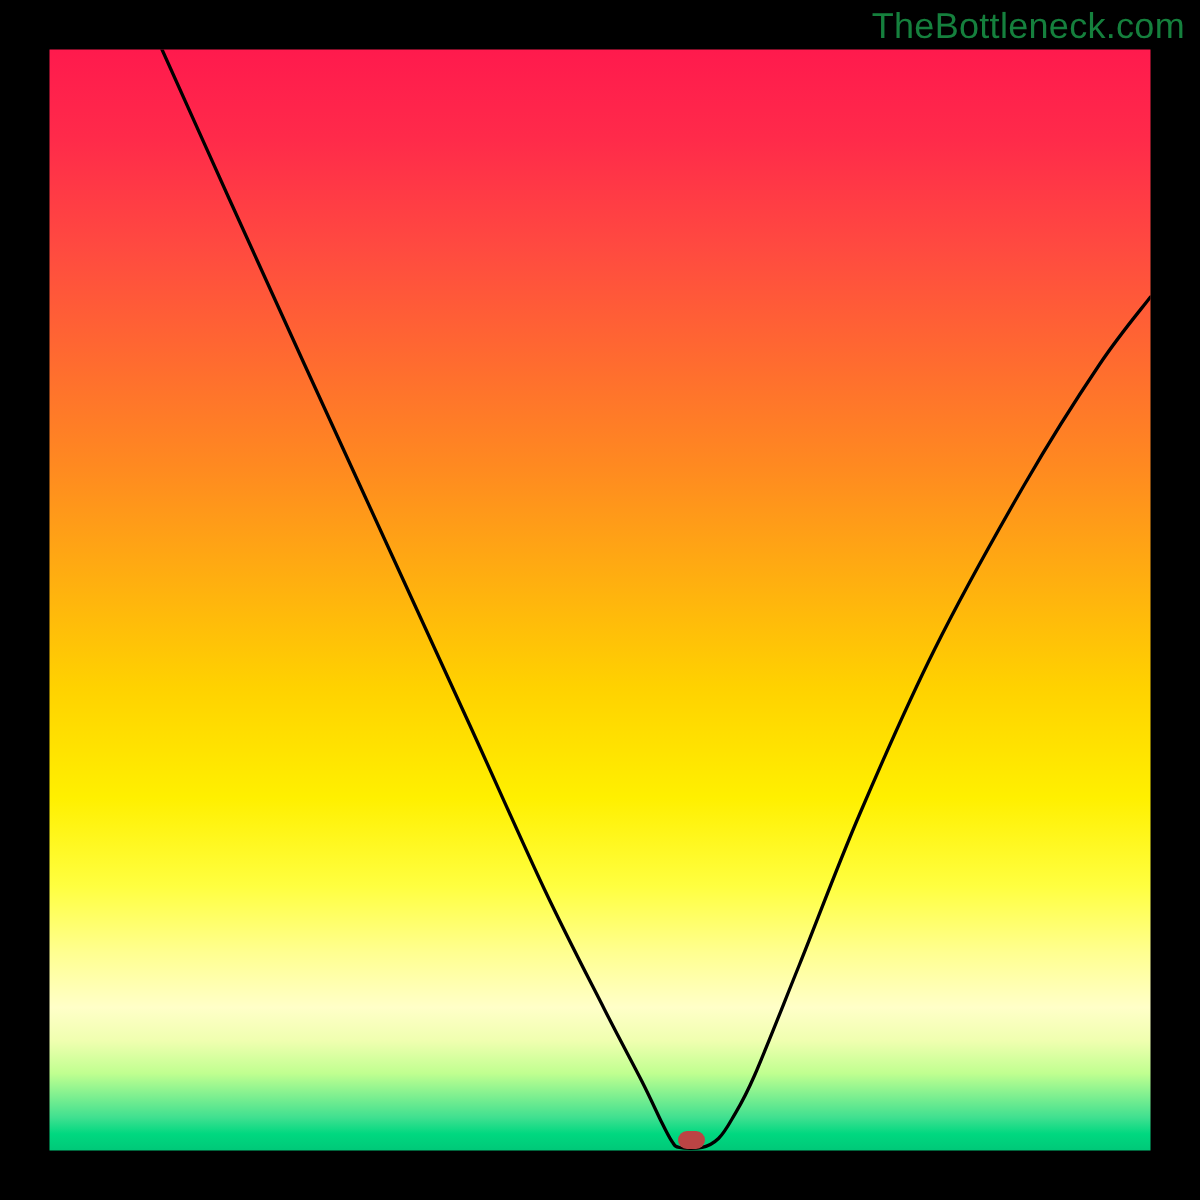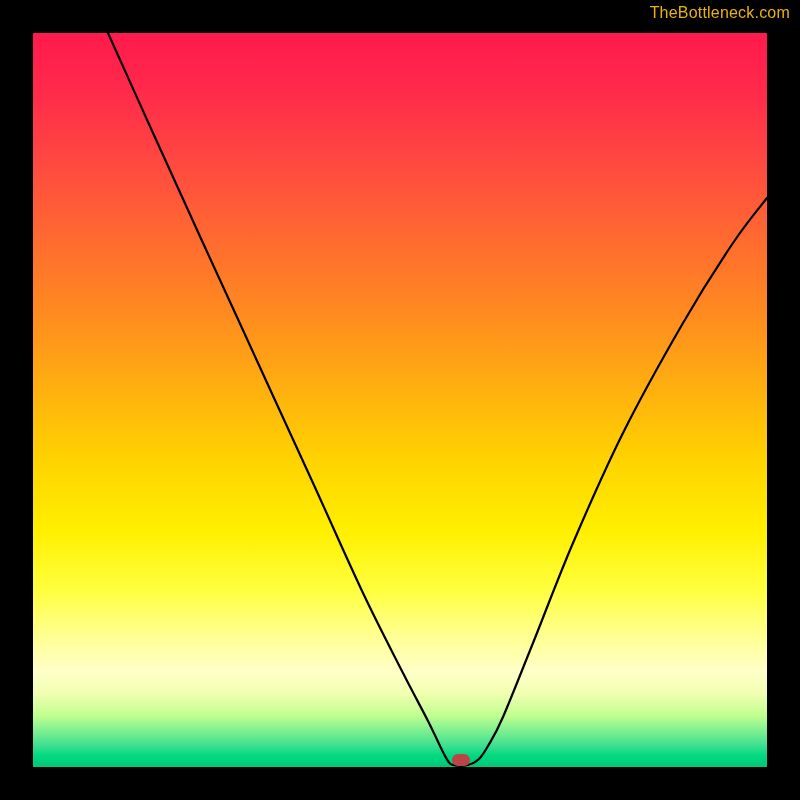--- a/index.html
+++ b/index.html
@@ -9,22 +9,22 @@
     height: 800px;
     background: #000;
     position: relative;
     overflow: hidden;
   }
   .attribution {
     position: absolute;
     top: 4px;
     right: 10px;
     font-family: Arial, Helvetica, sans-serif;
-    font-size: 16px;
-    color: #eab308;
+    font-size: 24px;
+    color: #15803d;
     z-index: 10;
     letter-spacing: 0.2px;
   }
   .chart-frame {
     position: absolute;
     left: 33px;
     top: 33px;
     width: 734px;
     height: 734px;
     background: #000;

